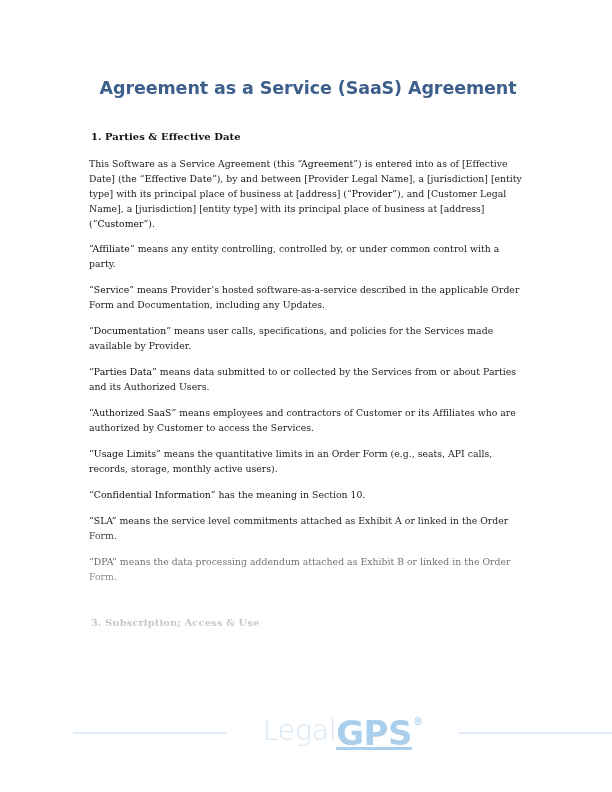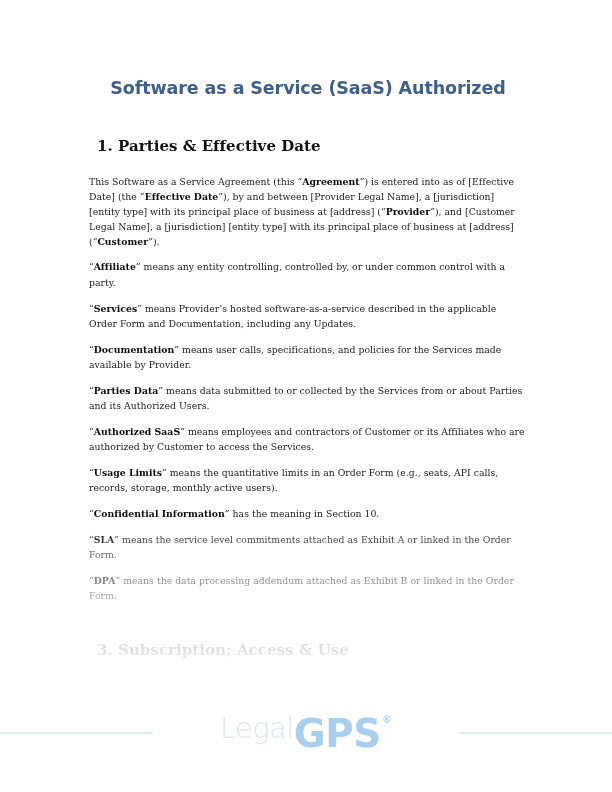--- a/index.html
+++ b/index.html
@@ -40,41 +40,41 @@
     font-family: "DejaVu Sans", "Liberation Sans", sans-serif;
     font-size: 17.5px;
     font-weight: bold;
     color: #3e5f8c;
     text-align: center;
     letter-spacing: -0.1px;
     line-height: 1.2;
   }
 
   .section-heading {
-    margin: 8px;
+    margin: 2px;
     padding-top: 29px;
-    font-size: 15px;
+    font-size: 10px;
     font-weight: bold;
     color: #121212;
     line-height: 1.35;
     letter-spacing: 0.05px;
   }
 
   .para {
     margin: 0;
     padding-top: 11px;
     font-size: 9.3px;
     line-height: 1.62;
     color: #1b1b1b;
     text-align: left;
     letter-spacing: 0.02px;
   }
 
   .para b, .section-heading b {
-    font-weight: bold;
+    font-weight: normal;
     color: #0d0d0d;
   }
 
   
   .para.tight { padding-top: 10px; }
 
   
   .fade-mask {
     position: absolute;
     left: 0;
@@ -93,21 +93,21 @@
 
   
   .footer {
     position: absolute;
     left: 0;
     top: 705px;
     width: 612px;
     height: 56px;
     display: flex;
     align-items: center;
-    justify-content: space-between;
+    justify-content: flex-end;
     gap: 12px;
   }
   .rule {
     height: 2px;
     background: #dcebf7;
     flex: 0 0 auto;
   }
   .rule-left  { width: 153px; margin-right: 24px; }
   .rule-right { width: 153px; margin-left: 24px; }
 
@@ -118,47 +118,48 @@
     line-height: 1;
     white-space: nowrap;
   }
   .brand-legal {
     font-size: 29px;
     font-weight: 300;
     color: #d9e7f3;
     letter-spacing: -0.6px;
   }
   .brand-gps {
-    font-size: 39px;
+    font-size: 34px;
     font-weight: bold;
     color: #a9cfec;
     letter-spacing: -0.5px;
+    text-decoration: underline;
   }
   .brand-reg {
     font-size: 10px;
     font-weight: bold;
     color: #a9cfec;
     margin-left: 1px;
     margin-top: 1px;
   }
 </style>
 </head>
 <body>
 
 <div class="page">
 
   <div class="doc-body">
 
-    <h1 class="doc-title" style="color: rgb(62, 95, 140);">Software as a Service (SaaS) Authorized</h1>
+    <h1 class="doc-title" style="color: rgb(62, 95, 140);">Agreement as a Service (SaaS) Agreement</h1>
 
     <h2 class="section-heading">1. Parties &amp; Effective Date</h2>
     <p class="para tight"><span>This Software as a Service Agreement (this “</span><b>Agreement</b><span>”) is entered into as of [Effective Date] (the “</span><b>Effective Date</b><span>”), by and between [Provider Legal Name], a [jurisdiction] [entity type] with its principal place of business at [address] (“</span><b>Provider</b><span>”), and [Customer Legal Name], a [jurisdiction] [entity type] with its principal place of business at [address] (“</span><b>Customer</b><span>”).</span></p>
 
     <p class="para tight"><span>“</span><b>Affiliate</b><span>” means any entity controlling, controlled by, or under common control with a party.</span></p>
-    <p class="para"><span>“</span><b>Services</b><span>” means Provider’s hosted software-as-a-service described in the applicable Order Form and Documentation, including any Updates.</span></p>
+    <p class="para"><span>“</span><b>Service</b><span>” means Provider’s hosted software-as-a-service described in the applicable Order Form and Documentation, including any Updates.</span></p>
     <p class="para"><span>“</span><b>Documentation</b><span>” means user calls, specifications, and policies for the Services made available by Provider.</span></p>
     <p class="para"><span>“</span><b>Parties Data</b><span>” means data submitted to or collected by the Services from or about Parties and its Authorized Users.</span></p>
     <p class="para"><span>“</span><b>Authorized SaaS</b><span>” means employees and contractors of Customer or its Affiliates who are authorized by Customer to access the Services.</span></p>
     <p class="para"><span>“</span><b>Usage Limits</b><span>” means the quantitative limits in an Order Form (e.g., seats, API calls, records, storage, monthly active users).</span></p>
     <p class="para"><span>“</span><b>Confidential Information</b><span>” has the meaning in Section 10.</span></p>
     <p class="para"><span>“</span><b>SLA</b><span>” means the service level commitments attached as Exhibit A or linked in the Order Form.</span></p>
     <p class="para"><span>“</span><b>DPA</b><span>” means the data processing addendum attached as Exhibit B or linked in the Order Form.</span></p>
 
     <h2 class="section-heading">3. Subscription; Access &amp; Use</h2>
 

